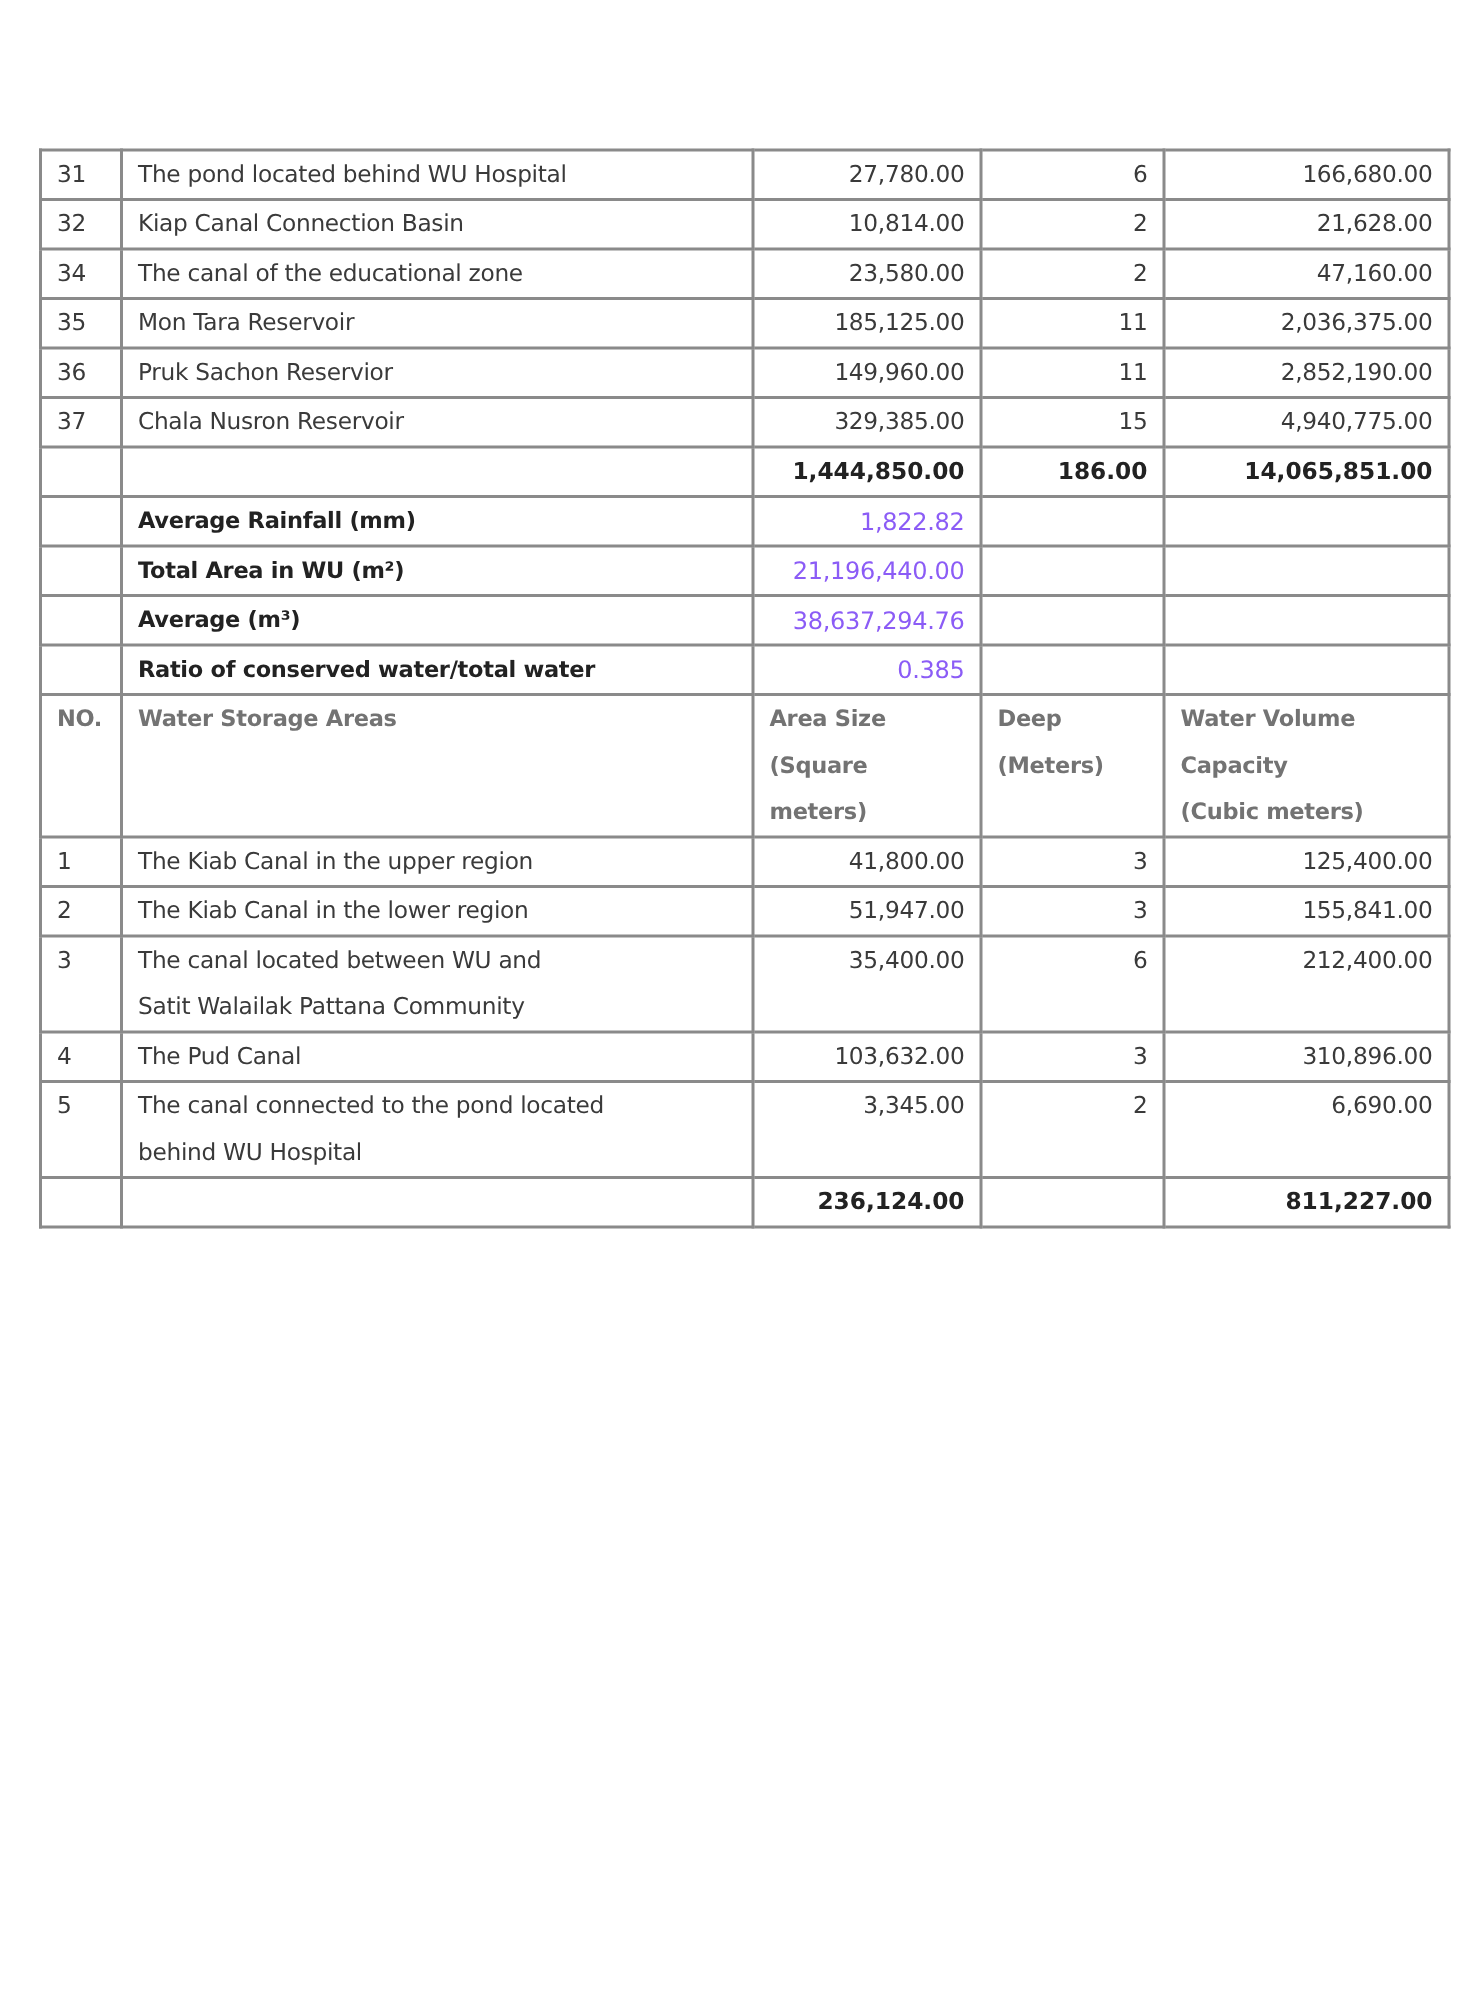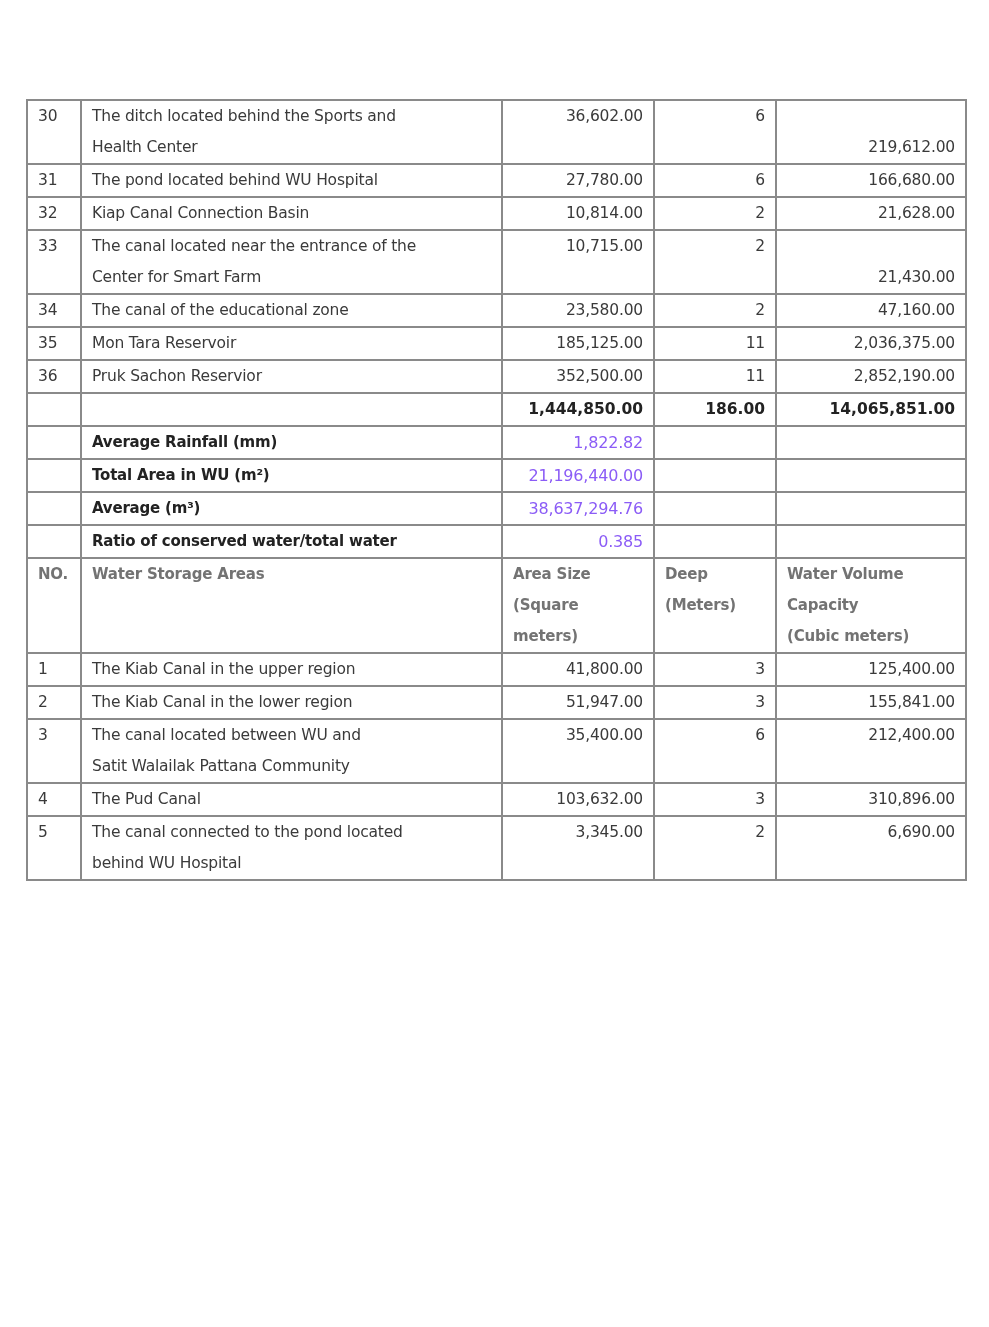--- a/index.html
+++ b/index.html
@@ -34,67 +34,60 @@
   <colgroup>
     <col class="c-no">
       <col class="c-name">
       <col class="c-area">
       <col class="c-deep">
       <col class="c-vol">
   </colgroup>
   <tbody>
 
     <tr>
-      <td class="no">30</td>
-      <td><span>The ditch located behind the Sports and</span><br><span>Health Center</span></td>
-      <td class="num">36,602.00</td>
-      <td class="num">6</td>
-      <td class="num num-bottom">219,612.00</td>
-    </tr>
-    <tr>
       <td class="no">31</td>
       <td>The pond located behind WU Hospital</td>
       <td class="num">27,780.00</td>
       <td class="num">6</td>
       <td class="num">166,680.00</td>
     </tr>
     <tr>
       <td class="no">32</td>
       <td>Kiap Canal Connection Basin</td>
       <td class="num">10,814.00</td>
       <td class="num">2</td>
       <td class="num">21,628.00</td>
-    </tr>
-    <tr>
-      <td class="no">33</td>
-      <td><span>The canal located near the entrance of the</span><br><span>Center for Smart Farm</span></td>
-      <td class="num">10,715.00</td>
-      <td class="num">2</td>
-      <td class="num num-bottom">21,430.00</td>
     </tr>
     <tr>
       <td class="no">34</td>
       <td>The canal of the educational zone</td>
       <td class="num">23,580.00</td>
       <td class="num">2</td>
       <td class="num">47,160.00</td>
     </tr>
     <tr>
       <td class="no">35</td>
       <td>Mon Tara Reservoir</td>
       <td class="num">185,125.00</td>
       <td class="num">11</td>
       <td class="num">2,036,375.00</td>
     </tr>
     <tr>
       <td class="no">36</td>
       <td>Pruk Sachon Reservior</td>
-      <td class="num">352,500.00</td>
+      <td class="num">149,960.00</td>
       <td class="num">11</td>
       <td class="num">2,852,190.00</td>
+    </tr>
+    <tr>
+      <td class="no">37</td>
+      <td>Chala Nusron Reservoir</td>
+      <td class="num">329,385.00</td>
+      <td class="num">15</td>
+      <td class="num">4,940,775.00</td>
     </tr>
 
     <tr class="total">
       <td></td>
       <td></td>
       <td class="num">1,444,850.00</td>
       <td class="num">186.00</td>
       <td class="num">14,065,851.00</td>
     </tr>
 
@@ -164,14 +157,21 @@
       <td class="num">310,896.00</td>
     </tr>
     <tr>
       <td class="no">5</td>
       <td><span>The canal connected to the pond located</span><br><span>behind WU Hospital</span></td>
       <td class="num">3,345.00</td>
       <td class="num">2</td>
       <td class="num">6,690.00</td>
     </tr>
 
+    <tr class="total">
+      <td></td>
+      <td></td>
+      <td class="num">236,124.00</td>
+      <td></td>
+      <td class="num">811,227.00</td>
+    </tr>
   </tbody>
 </table>
 
 </body></html>

